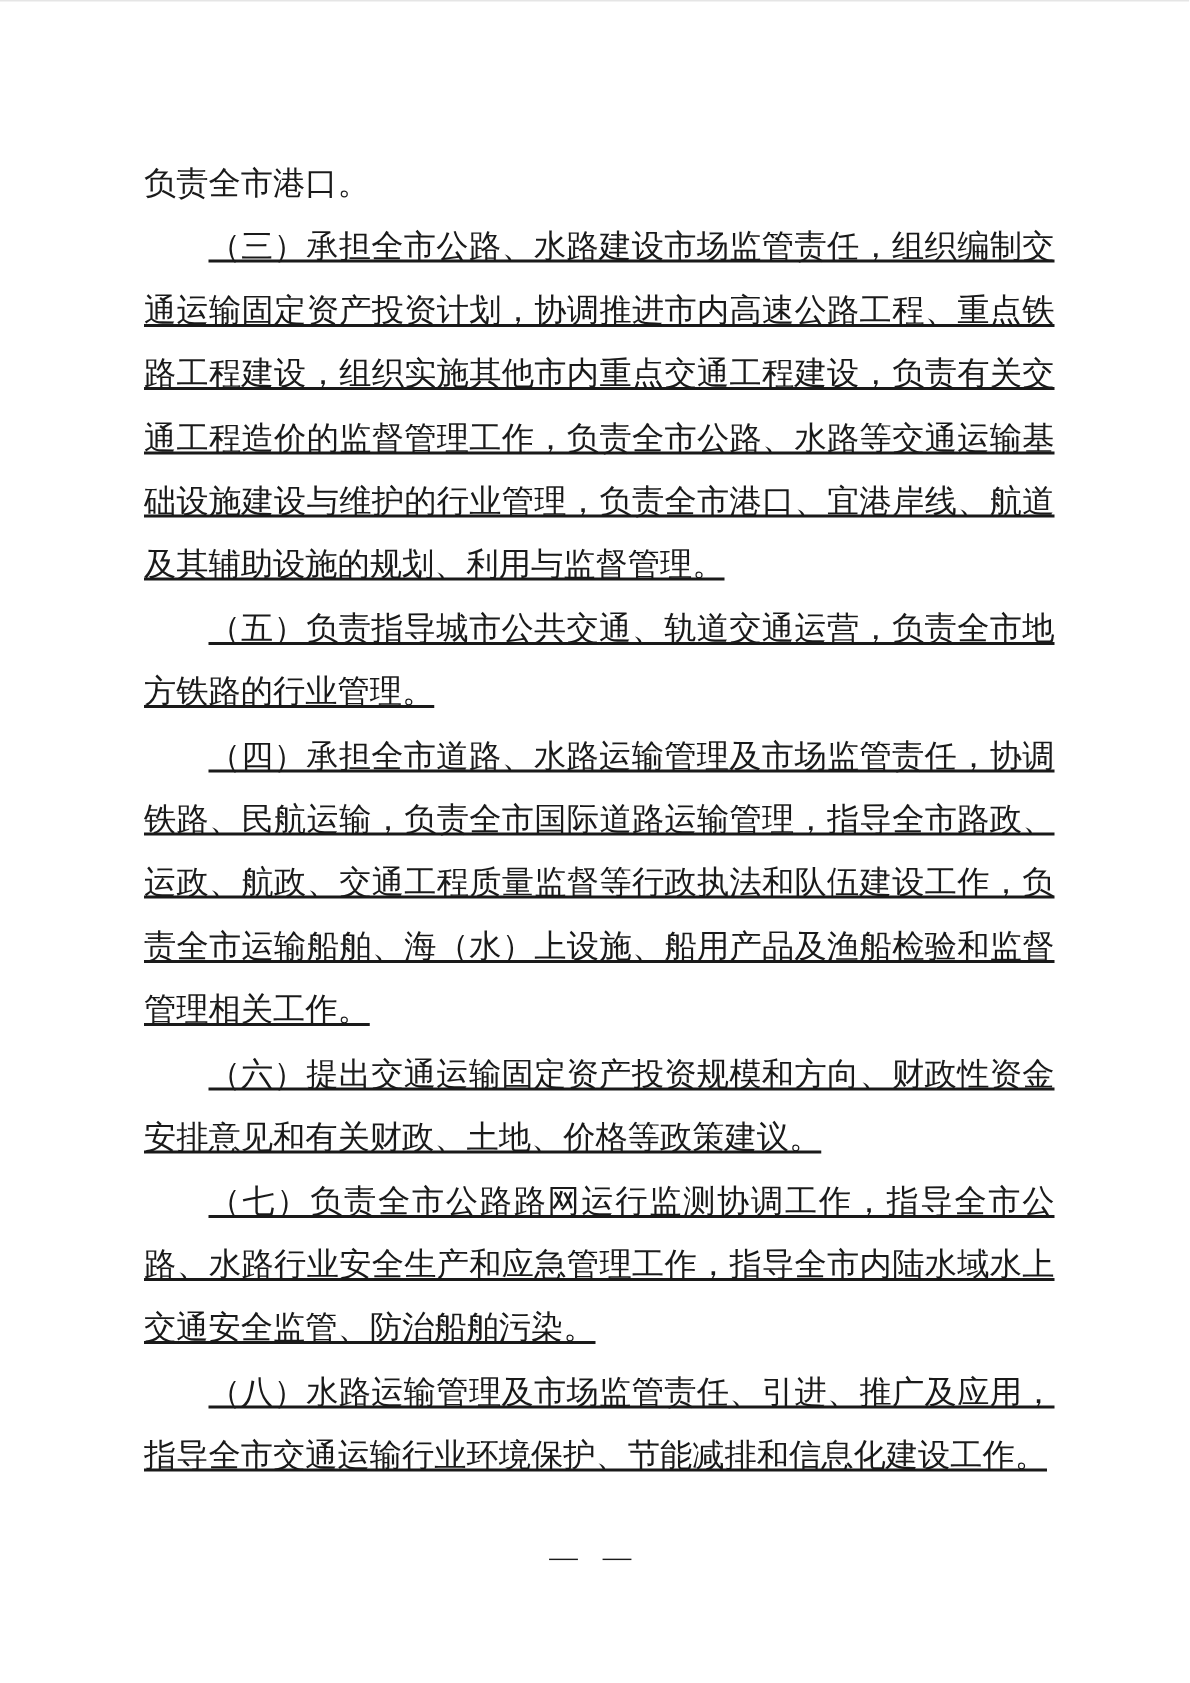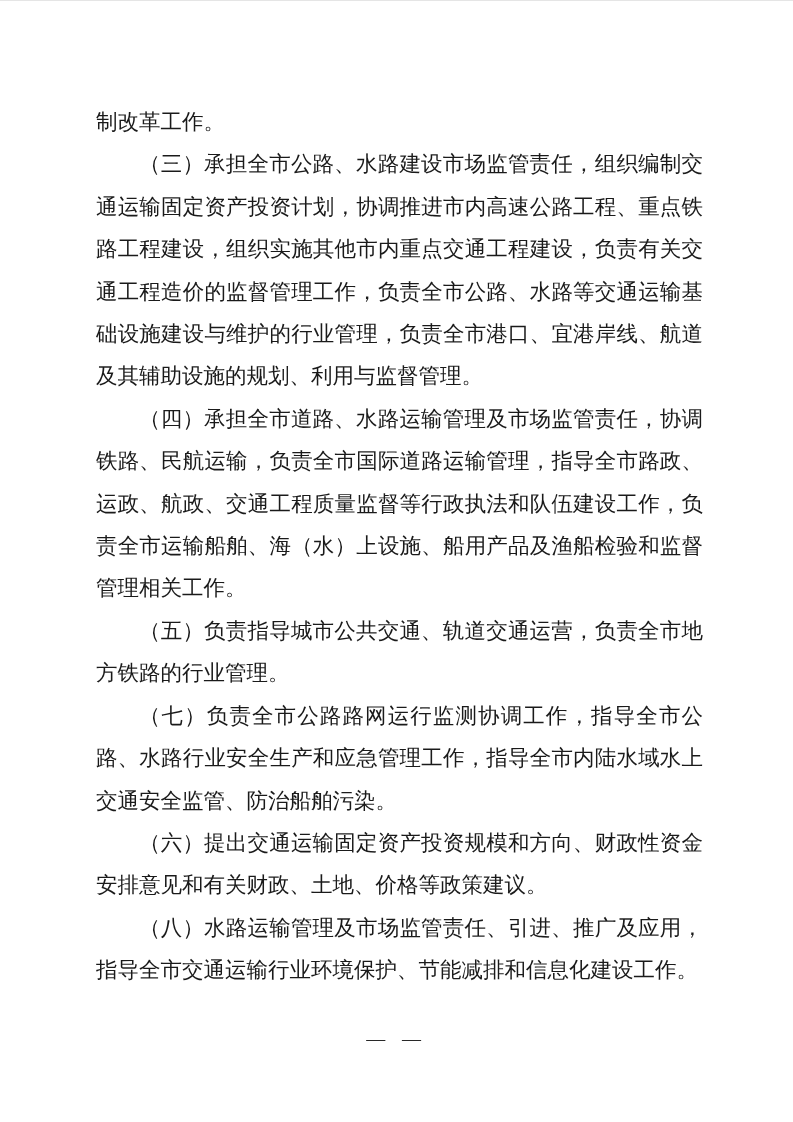--- a/index.html
+++ b/index.html
@@ -34,42 +34,43 @@
     padding: 0;
     font-size: 21.5px;
     line-height: 42.4px;
     color: #1a1a1a;
     text-align: justify;
     text-justify: inter-ideograph;
     word-break: break-all;
   }
   .content p.indent {
     text-indent: 2em;
+    text-decoration: underline;
   }
   .footer {
     position: absolute;
     left: 0;
     right: 0;
     top: 1028px;
     text-align: center;
     font-size: 19px;
     color: #1a1a1a;
     letter-spacing: 6px;
   }
 </style>
 </head>
 <body>
 
 <div class="page">
   <div class="scan-edge"></div>
   <div class="content" id="paragraph-container">
-      <p>制改革工作。</p>
+      <p>负责全市港口。</p>
       <p class="indent">（三）承担全市公路、水路建设市场监管责任，组织编制交通运输固定资产投资计划，协调推进市内高速公路工程、重点铁路工程建设，组织实施其他市内重点交通工程建设，负责有关交通工程造价的监督管理工作，负责全市公路、水路等交通运输基础设施建设与维护的行业管理，负责全市港口、宜港岸线、航道及其辅助设施的规划、利用与监督管理。</p>
+      <p class="indent">（五）负责指导城市公共交通、轨道交通运营，负责全市地方铁路的行业管理。</p>
       <p class="indent">（四）承担全市道路、水路运输管理及市场监管责任，协调铁路、民航运输，负责全市国际道路运输管理，指导全市路政、运政、航政、交通工程质量监督等行政执法和队伍建设工作，负责全市运输船舶、海（水）上设施、船用产品及渔船检验和监督管理相关工作。</p>
-      <p class="indent">（五）负责指导城市公共交通、轨道交通运营，负责全市地方铁路的行业管理。</p>
+      <p class="indent">（六）提出交通运输固定资产投资规模和方向、财政性资金安排意见和有关财政、土地、价格等政策建议。</p>
       <p class="indent">（七）负责全市公路路网运行监测协调工作，指导全市公路、水路行业安全生产和应急管理工作，指导全市内陆水域水上交通安全监管、防治船舶污染。</p>
-      <p class="indent">（六）提出交通运输固定资产投资规模和方向、财政性资金安排意见和有关财政、土地、价格等政策建议。</p>
       <p class="indent">（八）水路运输管理及市场监管责任、引进、推广及应用，指导全市交通运输行业环境保护、节能减排和信息化建设工作。</p>
     </div>
   <div class="footer">
     <span>— —</span>
   </div>
 </div>
 
 </body></html>

